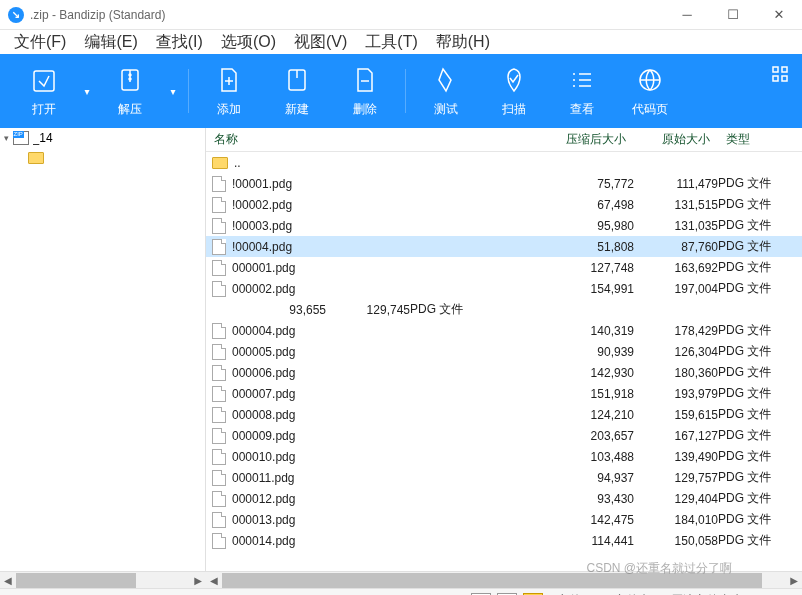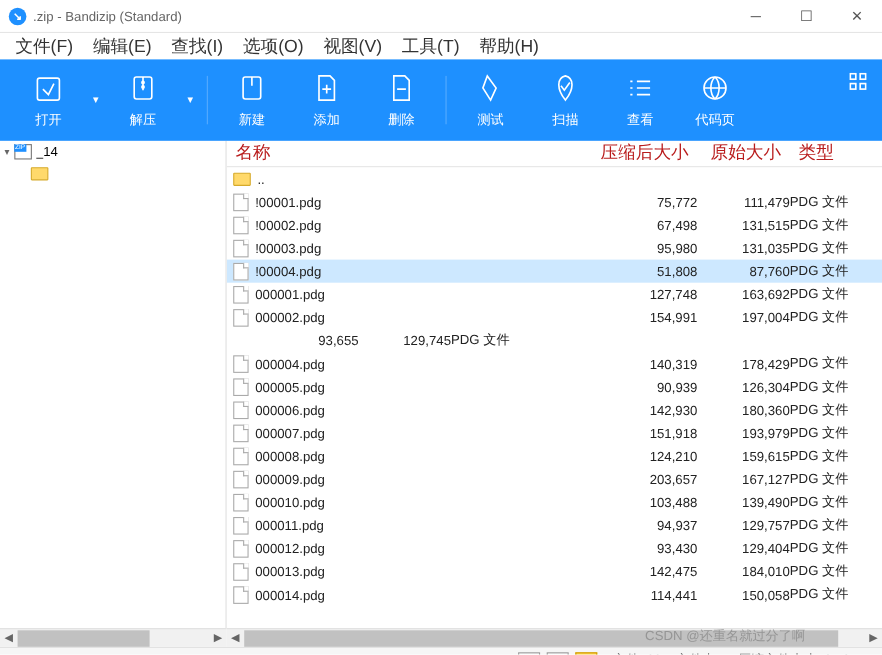--- a/index.html
+++ b/index.html
@@ -20,21 +20,21 @@
 .tb-dd { width: 18px; height: 74px; display:flex; align-items:center; justify-content:center; font-size:10px; }
 .tb-right { position: absolute; right: 14px; top: 12px; }
 .tb-right svg { stroke: #fff; }
 .content { display: flex; height: calc(595px - 30px - 24px - 74px - 24px); }
 .tree { width: 206px; border-right: 1px solid #e0e0e0; font-size: 12px; overflow: hidden; }
 .tree-row { display: flex; align-items: center; height: 20px; padding: 0 4px; gap: 4px; white-space: nowrap; }
 .zipico { width: 16px; height: 14px; background: #fff; border:1px solid #777; position:relative; font-size:7px; display:flex; align-items:center; justify-content:center; color:#555; }
 .zipico:before { content:"ZIP"; position:absolute; top:-1px; left:-1px; background:#1e90ff; color:#fff; font-size:6px; padding:0 1px; line-height:7px; }
 .folderico { width: 16px; height: 12px; background: #ffd96b; border:1px solid #d6aa2b; border-radius:1px; }
 .filelist { flex: 1; display: flex; flex-direction: column; overflow: hidden; }
-.colheaders { display: flex; height: 24px; align-items: center; font-size: 16px; color: #b91c1c; border-bottom: 1px solid #e6e6e6; }
+.colheaders { display: flex; height: 24px; align-items: center; font-size: 12px; color: #14532d; border-bottom: 1px solid #e6e6e6; }
 .colheaders div { padding: 0 8px; }
 .c-name { flex: 1; text-align: left; }
 .c-comp { width: 120px; text-align: right; }
 .c-orig { width: 84px; text-align: right; }
 .c-type { width: 84px; text-align: left; }
 .rows { flex: 1; overflow: hidden; }
 .row { display: flex; height: 21px; align-items: center; font-size: 12px; color: #222; }
 .row .c-name { display:flex; align-items:center; gap:6px; padding-left:6px; }
 .row.sel { background: #cde8ff; }
 .pdgico { width: 14px; height: 16px; border: 1px solid #aaa; background: #fff; position: relative; }
@@ -42,21 +42,21 @@
 .hscroll { height: 17px; background: #f1f1f1; border-top: 1px solid #e0e0e0; display:flex; align-items:center; }
 .hscroll .thumb { height: 15px; background: #c1c1c1; }
 .bottom-split { display:flex; }
 .bottom-split .tree-scroll { width:206px; }
 .bottom-split .list-scroll { flex:1; }
 .statusbar { height: 24px; background: #f6f6f6; border-top: 1px solid #e0e0e0; display: flex; align-items: center; padding: 0 8px; font-size: 12px; color: #555; gap: 6px; }
 .statusbar .spacer { flex: 1; }
 .sbico { width: 20px; height: 16px; border: 1px solid #999; display:flex; }
 .sbico.a { background: linear-gradient(#fff,#fff); }
 .sbico.y { background: #ffd24d; border-color:#cc9a00; }
-.watermark { position: absolute; right: 70px; bottom: 8px; color: rgba(120,120,120,.6); font-size: 12px; pointer-events:none; }
+.watermark { position: absolute; right: 70px; bottom: 18px; color: rgba(120,120,120,.6); font-size: 12px; pointer-events:none; }
 </style>
 </head>
 <body>
 
 <div class="titlebar">
   <div class="app-icon">↘</div>
   <span class="title-text">.zip - Bandizip (Standard)</span>
   <div class="spacer"></div>
   <div class="winbtn">─</div>
   <div class="winbtn">☐</div>
@@ -95,34 +95,34 @@
           <circle cx="15" cy="14" r="1"></circle>
         </svg>
       </div>
     <span>解压</span>
   </div>
   <div class="tb-dd">▾</div>
   <div class="tbtn-sep"></div>
   <div class="tbtn">
     <div class="tico">
         <svg width="30" height="30" viewBox="0 0 30 30">
+          <path d="M8 4 H18 L22 8 V26 H8 Z"></path>
+          <path d="M15 12 V20 M11 16 H19"></path>
+        </svg>
+      </div>
+    <span>添加</span>
+  </div>
+  <div class="tbtn">
+    <div class="tico">
+        <svg width="30" height="30" viewBox="0 0 30 30">
           <rect x="7" y="5" width="16" height="20" rx="2"></rect>
           <path d="M15 5 V13"></path>
         </svg>
       </div>
     <span>新建</span>
-  </div>
-  <div class="tbtn">
-    <div class="tico">
-        <svg width="30" height="30" viewBox="0 0 30 30">
-          <path d="M8 4 H18 L22 8 V26 H8 Z"></path>
-          <path d="M15 12 V20 M11 16 H19"></path>
-        </svg>
-      </div>
-    <span>添加</span>
   </div>
   <div class="tbtn">
     <div class="tico">
         <svg width="30" height="30" viewBox="0 0 30 30">
           <path d="M8 4 H18 L22 8 V26 H8 Z"></path>
           <path d="M11 16 H19"></path>
         </svg>
       </div>
     <span>删除</span>
   </div>

